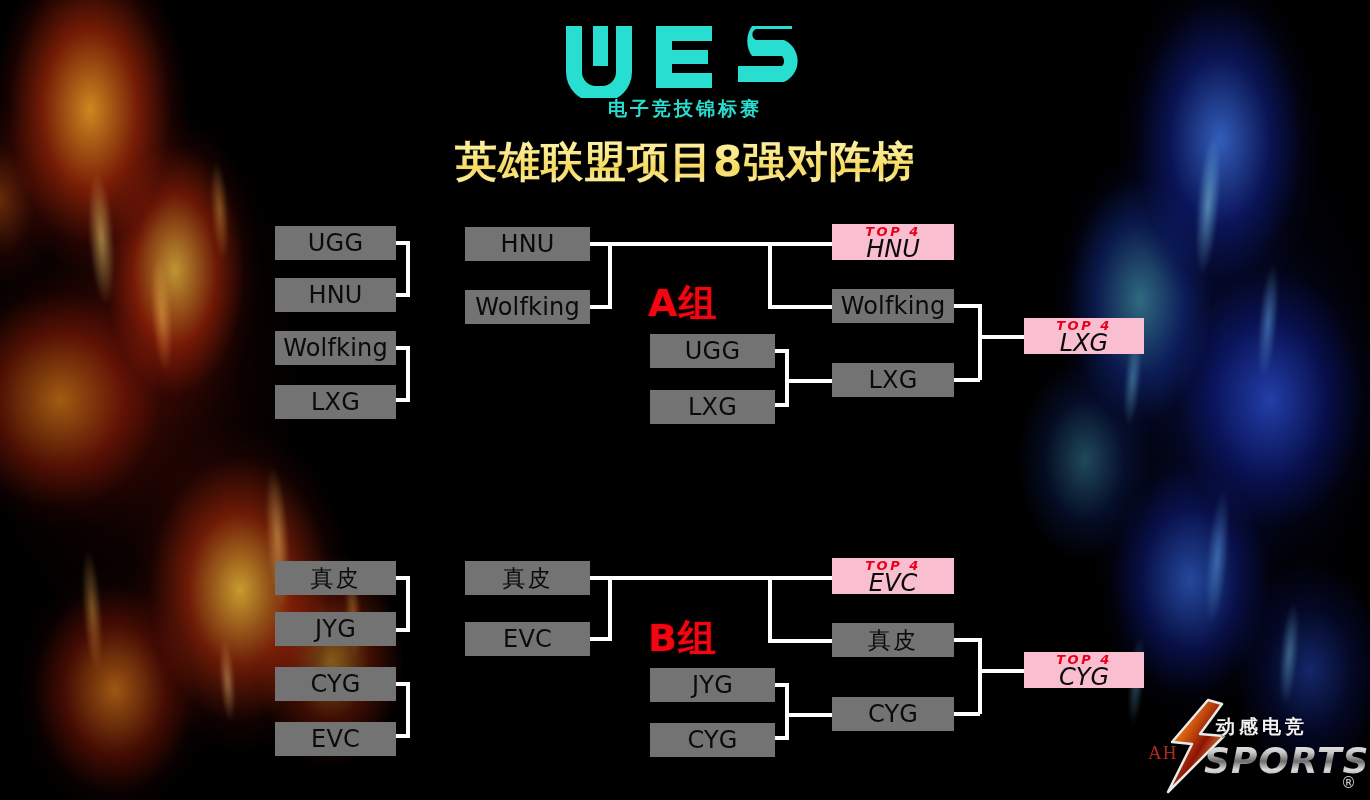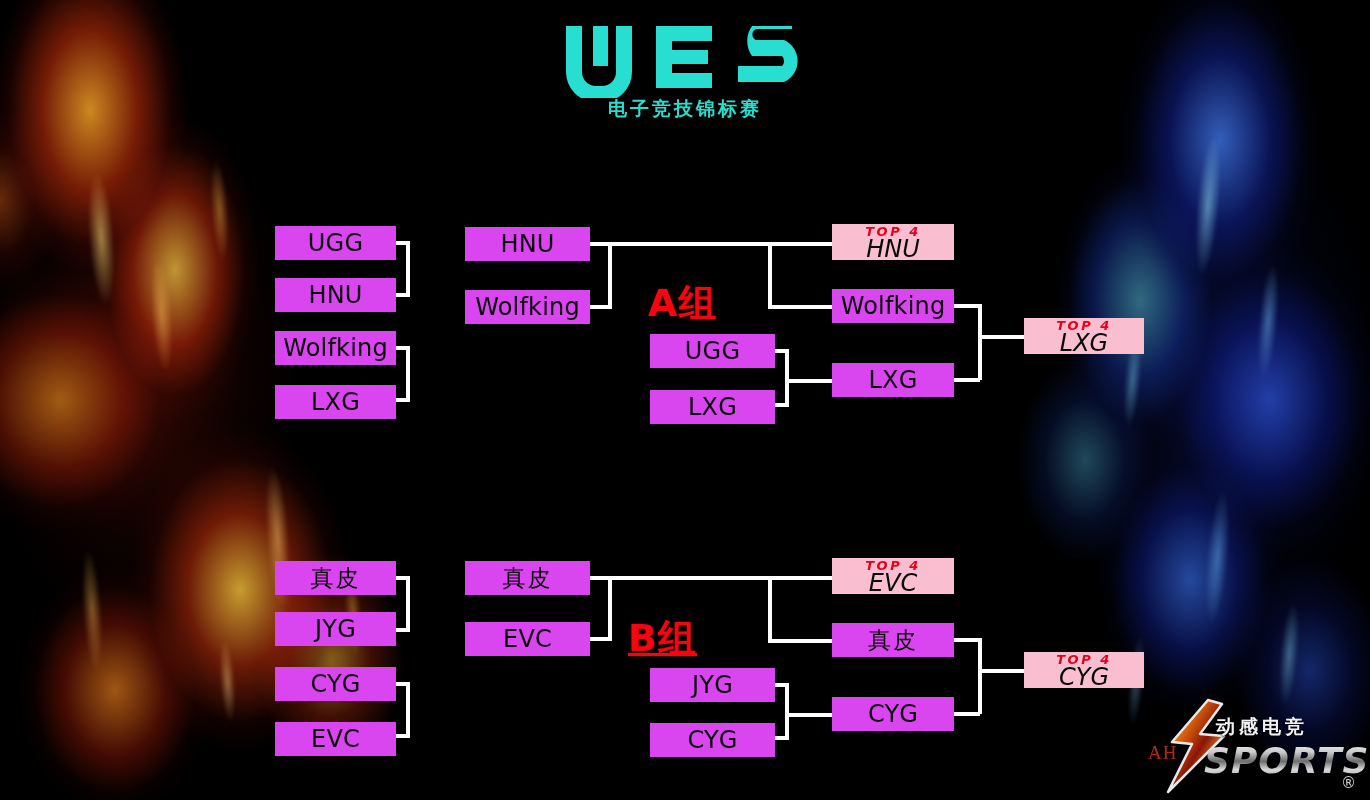--- a/index.html
+++ b/index.html
@@ -120,21 +120,21 @@
     color: transparent;
     -webkit-text-fill-color: transparent;
     text-shadow: 0 0 1px rgba(255,240,150,0.4);
   }
 
   
   .bracket { position: absolute; left: 0; top: 0; width: 1370px; height: 800px; z-index: 25; }
 
   .team-box {
     position: absolute;
-    background: #d946ef;
+    background: #737373;
     color: #0a0a0a;
     display: flex;
     align-items: center;
     justify-content: center;
     font-size: 24px;
     font-family: "DejaVu Sans", "Liberation Sans", sans-serif;
     letter-spacing: 0.2px;
     box-sizing: border-box;
     line-height: 1;
   }
@@ -250,20 +250,21 @@
           <path d="M6 4 h16 v46 a14 14 0 0 0 14 14 h6 a14 14 0 0 0 14 -14 V4 h16 v46 a30 30 0 0 1 -30 30 h-6 A30 30 0 0 1 6 50 Z"></path>
           <rect x="33" y="4" width="15" height="40"></rect>
 
           <path d="M96 4 h56 v15 h-40 v9 h36 v14 h-36 v9 h40 v15 h-56 Z"></path>
 
           <path d="M232 4 h-40 a26 26 0 0 0 0 30 h30 a7 7 0 0 1 0 10 h-44 v16 h46 a23 23 0 0 0 0 -42 h-28 a6 6 0 0 1 0 -11 h36 Z"></path>
         </g>
       </svg>
     </div>
     <div class="wes-sub">电子竞技锦标赛</div>
+    <div class="main-title">英雄联盟项目8强对阵榜</div>
   </div>
 
   <div class="bracket">
 
     <div class="group-label" style="left:648px; top:278px;">A组</div>
 
     <div class="team-box" style="left:275px; top:226px; width:121px; height:34px;">UGG</div>
     <div class="team-box" style="left:275px; top:278px; width:121px; height:34px;">HNU</div>
     <div class="team-box" style="left:275px; top:331px; width:121px; height:34px;">Wolfking</div>
     <div class="team-box" style="left:275px; top:385px; width:121px; height:34px;">LXG</div>
@@ -305,21 +306,21 @@
     <div class="conn h" style="left:954px; top:304px; width:26px;"></div>
     <div class="conn v" style="left:978px; top:304px; height:76px;"></div>
     <div class="conn h" style="left:954px; top:378px; width:26px;"></div>
     <div class="conn h" style="left:978px; top:335px; width:48px;"></div>
 
     <div class="top4-box" style="left:1024px; top:318px; width:120px; height:36px;">
       <span class="top4-label">TOP 4</span>
       <span class="top4-team">LXG</span>
     </div>
 
-    <div class="group-label" style="left:628px; top:613px;text-decoration:underline;">B组</div>
+    <div class="group-label" style="left:648px; top:613px;">B组</div>
 
     <div class="team-box cn" style="left:275px; top:561px; width:121px; height:34px;">真皮</div>
     <div class="team-box" style="left:275px; top:612px; width:121px; height:34px;">JYG</div>
     <div class="team-box" style="left:275px; top:667px; width:121px; height:34px;">CYG</div>
     <div class="team-box" style="left:275px; top:722px; width:121px; height:34px;">EVC</div>
 
     <div class="conn h" style="left:396px; top:576px; width:14px;"></div>
     <div class="conn v" style="left:406px; top:576px; height:56px;"></div>
     <div class="conn h" style="left:396px; top:628px; width:14px;"></div>
 

